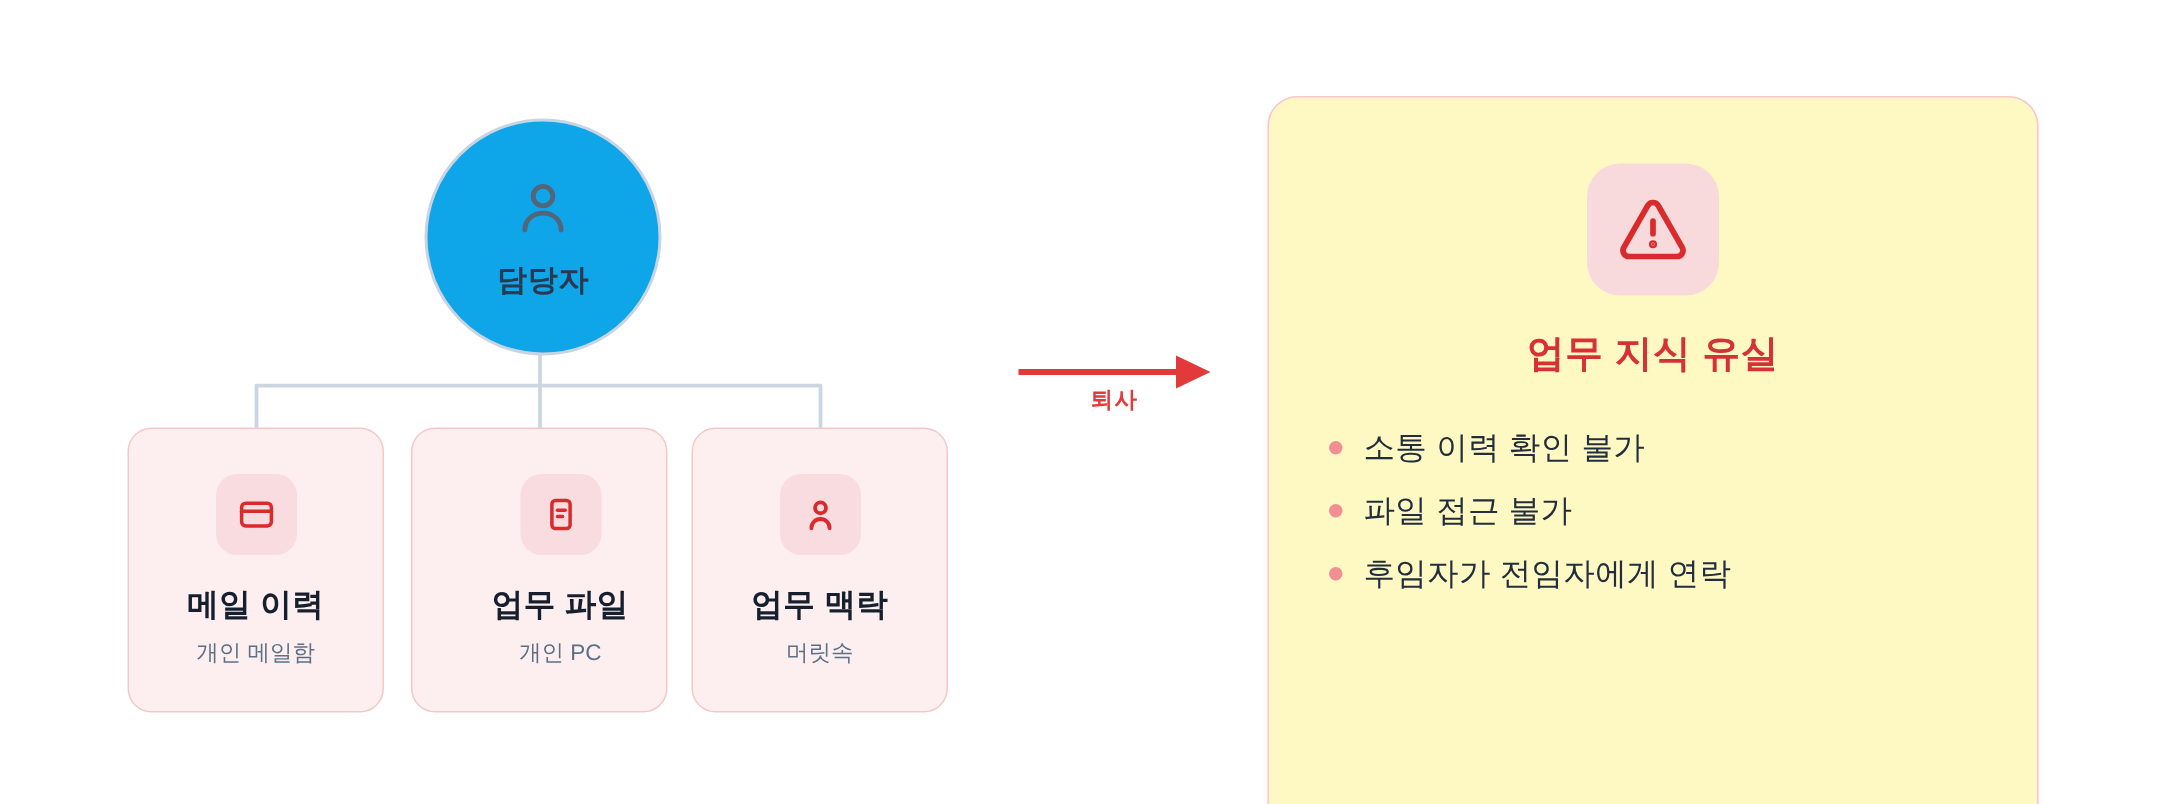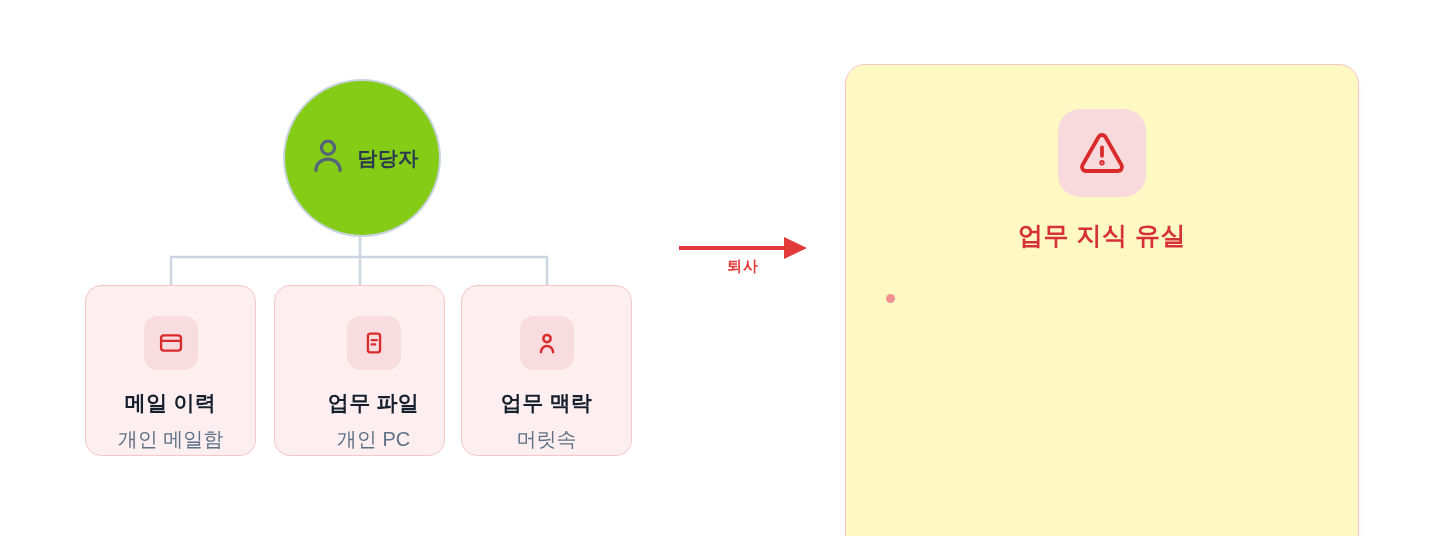--- a/index.html
+++ b/index.html
@@ -23,40 +23,41 @@
     width: 720px; height: 536px;
     pointer-events: none;
   }
 
   
   .manager-circle {
     position: absolute;
     left: 283px; top: 79px;
     width: 158px; height: 158px;
     border-radius: 50%;
-    background: #84cc16;
+    background: #0ea5e9;
     border: 2px solid #c9d4e2;
     display: flex;
+    flex-direction: column;
     align-items: center;
     justify-content: center;
     gap: 6px;
   }
   .manager-circle .person-glyph { color: #53masked6; }
   .manager-label {
     font-size: 20px;
     font-weight: 700;
     color: #2b3950;
     letter-spacing: 0.5px;
   }
 
   
   .source-card {
     position: absolute;
     top: 285px;
-    width: 171px; height: 171px;
+    width: 171px; height: 190px;
     background: #fdefef;
     border: 1.5px solid #f6c7c9;
     border-radius: 16px;
     display: flex;
     flex-direction: column;
     align-items: center;
     padding-top: 30px;
   }
   .source-card.pos-0 { left: 85px; }
   .source-card.pos-1 { left: 274px; padding-left: 28px; }
@@ -72,21 +73,21 @@
   }
   .source-title {
     margin-top: 19px;
     font-size: 21px;
     font-weight: 700;
     color: #161f2e;
     letter-spacing: 0.3px;
   }
   .source-subtitle {
     margin-top: 9px;
-    font-size: 20px;
+    font-size: 15px;
     color: #5e7086;
   }
 
   
   .transition-arrow {
     position: absolute;
     left: 676px; top: 233px;
     width: 134px; height: 30px;
   }
   .transition-label {
@@ -218,17 +219,26 @@
       <svg width="48" height="48" viewBox="0 0 24 24" fill="none" stroke="currentColor" stroke-width="1.9" stroke-linecap="round" stroke-linejoin="round">
         <path d="M21.73 18l-8-14a2 2 0 0 0-3.46 0l-8 14A2 2 0 0 0 4 21h16a2 2 0 0 0 1.73-3Z"></path>
         <line x1="12" y1="9.2" x2="12" y2="13.4"></line>
         <circle cx="12" cy="16.9" r="0.4" fill="currentColor"></circle>
       </svg>
     </span>
     <div class="result-title">업무 지식 유실</div>
     <ul class="result-list">
       <li class="result-item">
         <span class="bullet-dot"></span>
+        <span class="result-item-text">소통 이력 확인 불가</span>
+      </li>
+      <li class="result-item">
+        <span class="bullet-dot"></span>
+        <span class="result-item-text">파일 접근 불가</span>
+      </li>
+      <li class="result-item">
+        <span class="bullet-dot"></span>
+        <span class="result-item-text">후임자가 전임자에게 연락</span>
       </li>
     </ul>
   </div>
 
 </div>
 
 </body></html>

